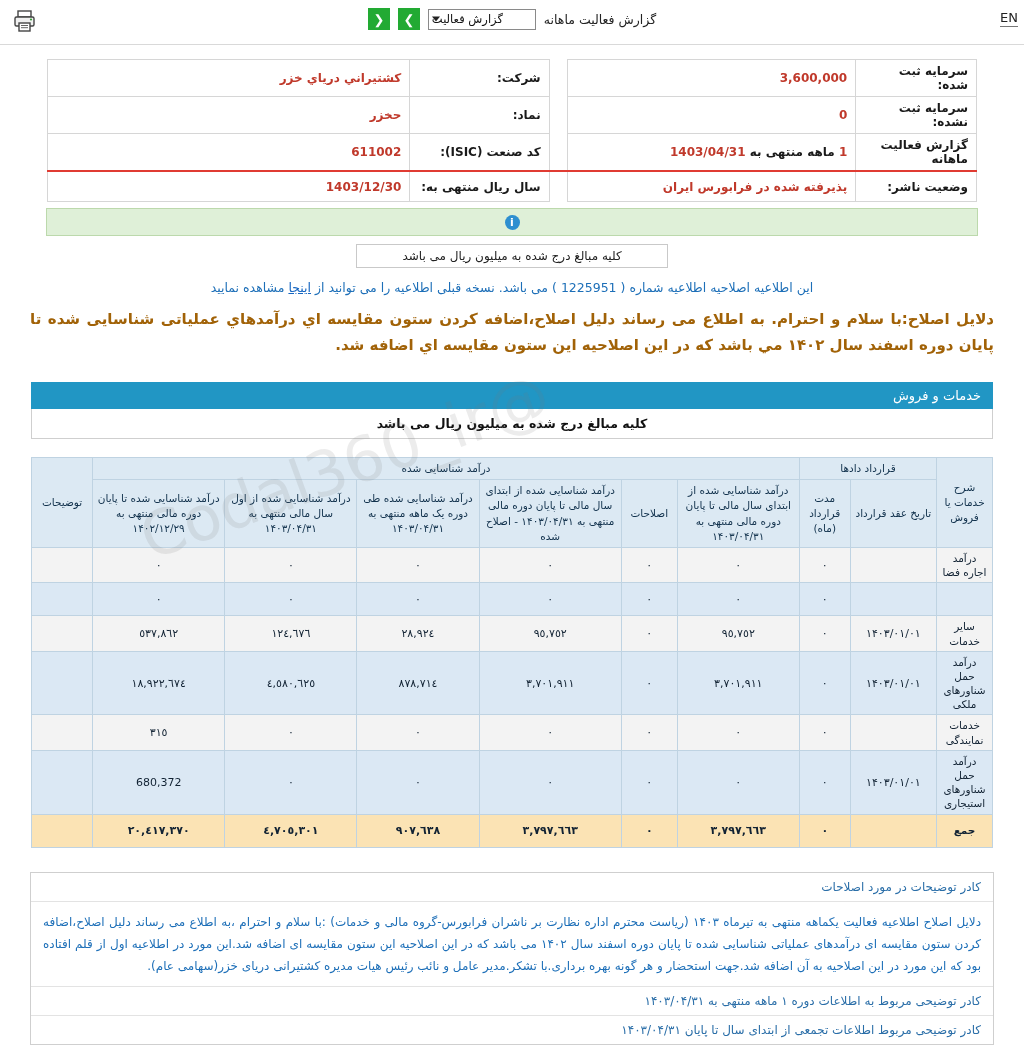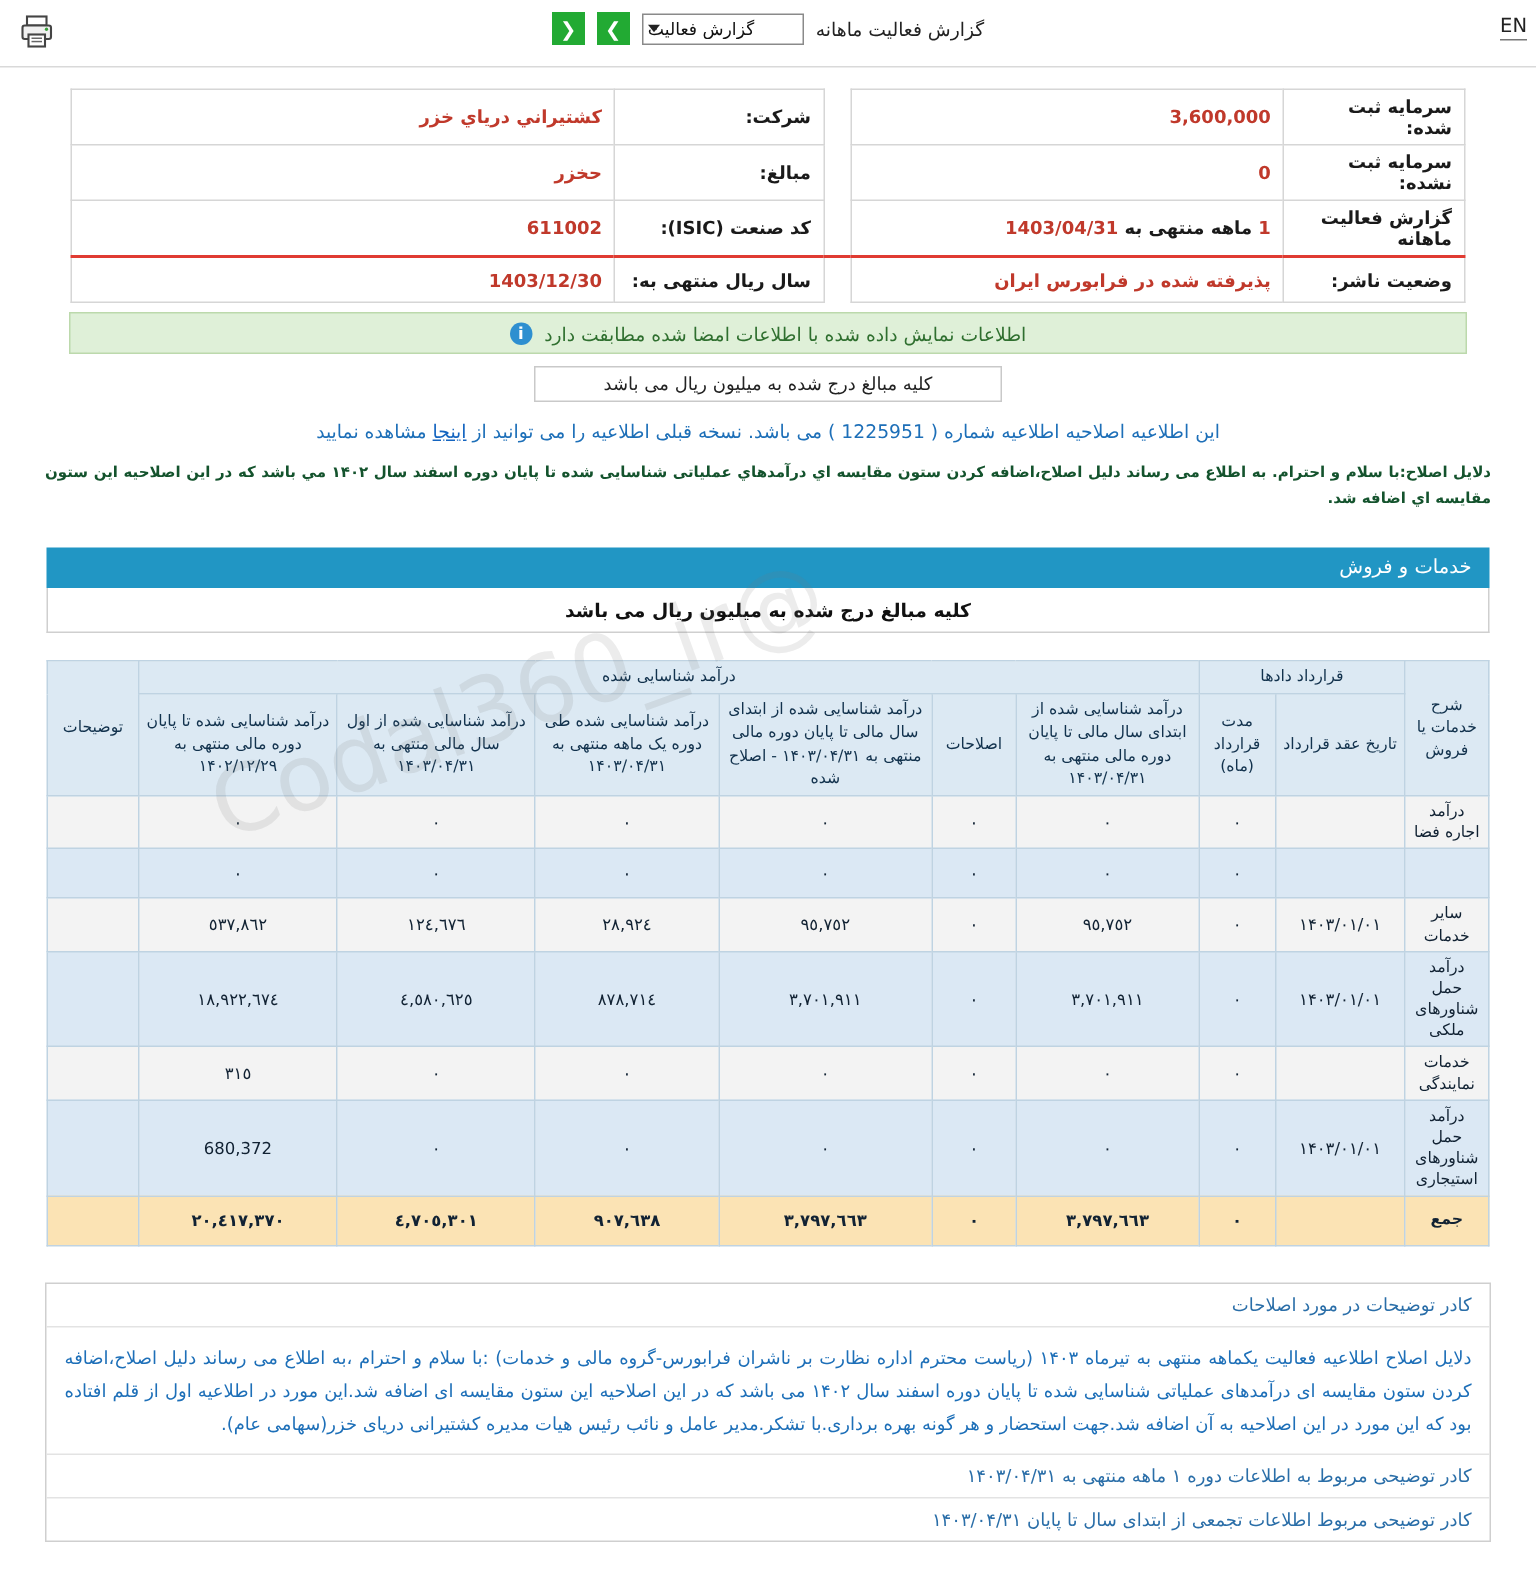--- a/index.html
+++ b/index.html
@@ -154,23 +154,23 @@
     text-align: center;
     margin-top: 12px;
     font-size: 12.5px;
     color: #1d6fb8;
   }
   .amend-line a { color: #1565c0; text-decoration: underline; }
 
   .reason {
     margin: 12px 30px 0 30px;
     text-align: justify;
-    font-size: 10px;
+    font-size: 15px;
     line-height: 1.7;
-    color: #14532d;
+    color: #a16207;
     font-weight: bold;
   }
 
   
   .section {
     width: 962px;
     margin: 24px auto 0 auto;
   }
   .section-head {
     background: #2196c4;
@@ -303,21 +303,21 @@
       <td class="lbl">سرمایه ثبت شده:</td>
       <td class="val-red">3,600,000</td>
       <td style="border:0"></td>
       <td class="lbl">شرکت:</td>
       <td class="val-red">كشتيراني درياي خزر</td>
     </tr>
     <tr>
       <td class="lbl">سرمایه ثبت نشده:</td>
       <td class="val-red">0</td>
       <td style="border:0"></td>
-      <td class="lbl">مبالغ:</td>
+      <td class="lbl">نماد:</td>
       <td class="val-red">حخزر</td>
     </tr>
     <tr>
       <td class="lbl">
         <span>گزارش فعالیت ماهانه</span>
       </td>
       <td class="val-red">
         <span>1</span>
         <span style="color:#1a1a1a">ماهه منتهی به</span>
         <span>1403/04/31</span>
@@ -330,21 +330,20 @@
       <td class="lbl">وضعیت ناشر:</td>
       <td class="val-red">پذیرفته شده در فرابورس ایران</td>
       <td style="border:0"></td>
       <td class="lbl">سال ریال منتهی به:</td>
       <td class="val-red">1403/12/30</td>
     </tr>
   </tbody>
 </table>
 
 <div class="notice">
-  <span>اطلاعات نمایش داده شده با اطلاعات امضا شده مطابقت دارد</span>
   <span class="info-icon">i</span>
 </div>
 
 <div class="amountbox">کلیه مبالغ درج شده به میلیون ریال می باشد</div>
 
 <div class="amend-line">
   <span>این اطلاعیه اصلاحیه اطلاعیه شماره ( 1225951 ) می باشد. نسخه قبلی اطلاعیه را می توانید از</span>
   <a href="#">اینجا</a>
   <span>مشاهده نمایید</span>
 </div>

